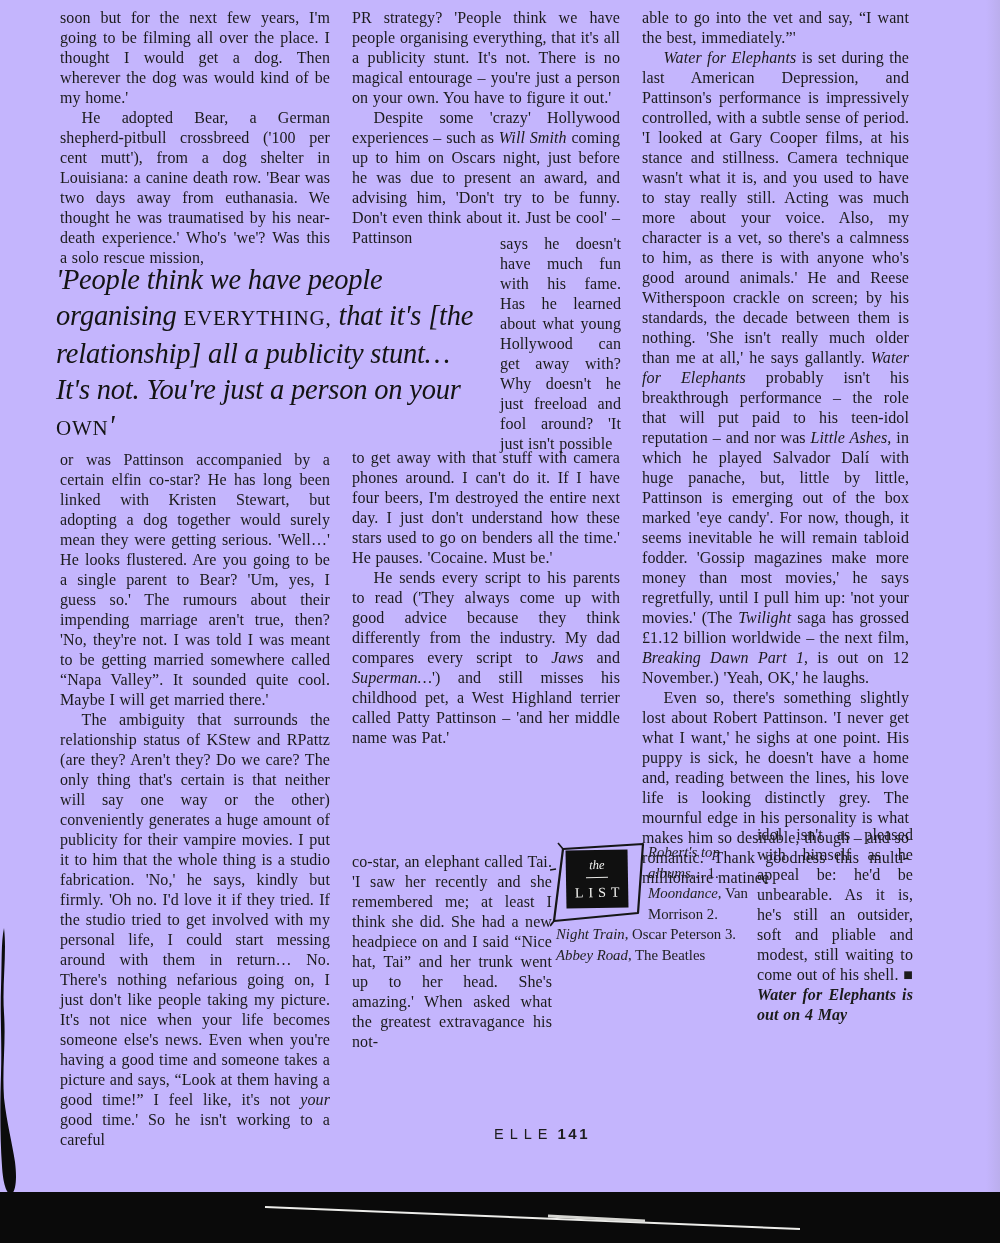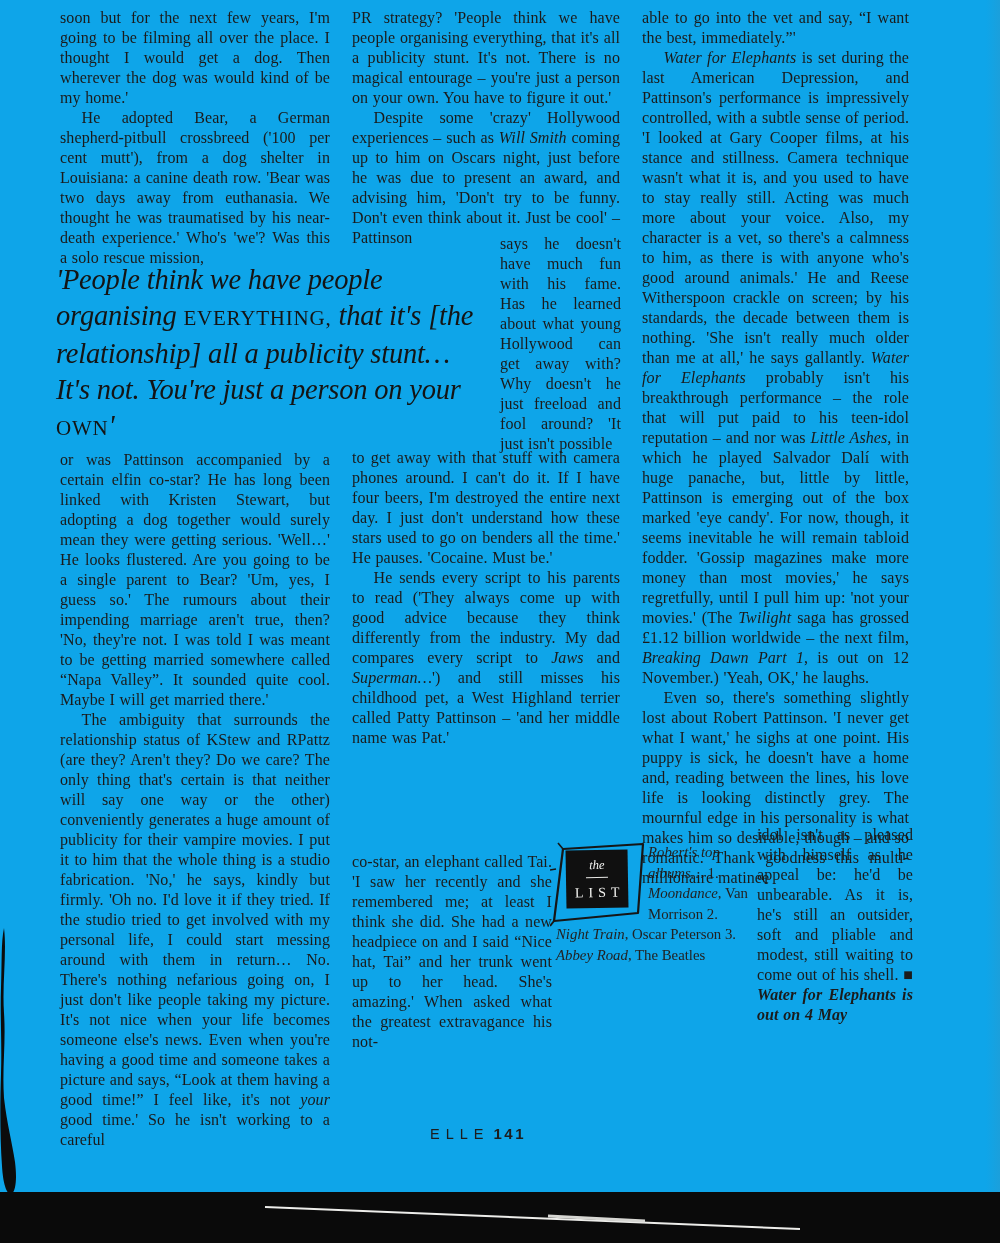--- a/index.html
+++ b/index.html
@@ -4,21 +4,21 @@
 <style>
   html, body { margin:0; padding:0; }
   body {
     width:1000px; height:1243px;
     background:#ffffff;
     position:relative;
     overflow:hidden;
     font-family:"Liberation Serif","DejaVu Serif",serif;
     color:#1b1b1b;
   }
-  .page { position:absolute; inset:0; background:#0ea5e9; }
+  .page { position:absolute; inset:0; background:#c4b5fd; }
   .block {
     position:absolute;
     font-size:16px;
     line-height:20px;
     text-align:justify;
     letter-spacing:0.1px;
     word-spacing:0.5px;
   }
   .block p { margin:0; }
   .block p.ind { text-indent:1.35em; }
@@ -44,21 +44,21 @@
   .badge {
     position:absolute; left:10px; top:6px; width:62px; height:58px;
     background:#101010; color:#f5f5f2;
     display:flex; flex-direction:column; align-items:center; justify-content:center;
     transform:rotate(-1deg);
   }
   .badge-the { font-style:italic; font-size:12.5px; border-bottom:1px solid #e9e9e6; padding:0 3px 1px; }
   .badge-list { font-size:14px; letter-spacing:5px; margin-top:5px; text-indent:5px; }
   .footer {
     position:absolute; left:430px; top:1125px; width:160px;
-    text-align:left; font-family:"Liberation Sans","DejaVu Sans",sans-serif;
+    text-align:right; font-family:"Liberation Sans","DejaVu Sans",sans-serif;
     color:#1d1d1d;
   }
   .footer .brand { font-size:14.5px; letter-spacing:6px; font-weight:normal; }
   .footer .pageno { font-size:15px; font-weight:bold; letter-spacing:2.5px; margin-left:4px; }
   .bottom-bar {
     position:absolute; left:0; top:1192px; width:1000px; height:51px;
     background:#0a0a0a;
   }
   .smudge-left { position:absolute; left:0; top:928px; }
   .edge-shade {

